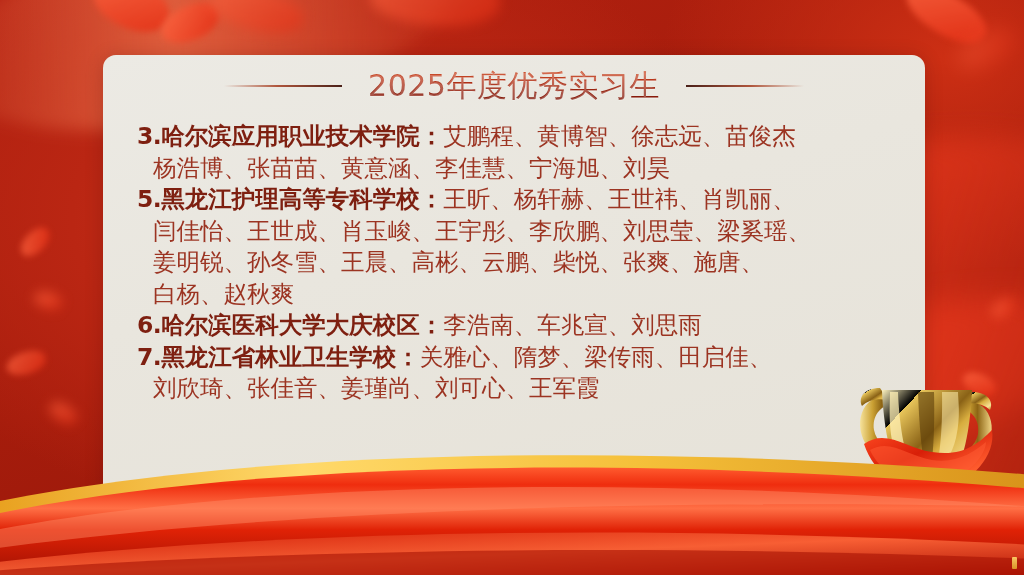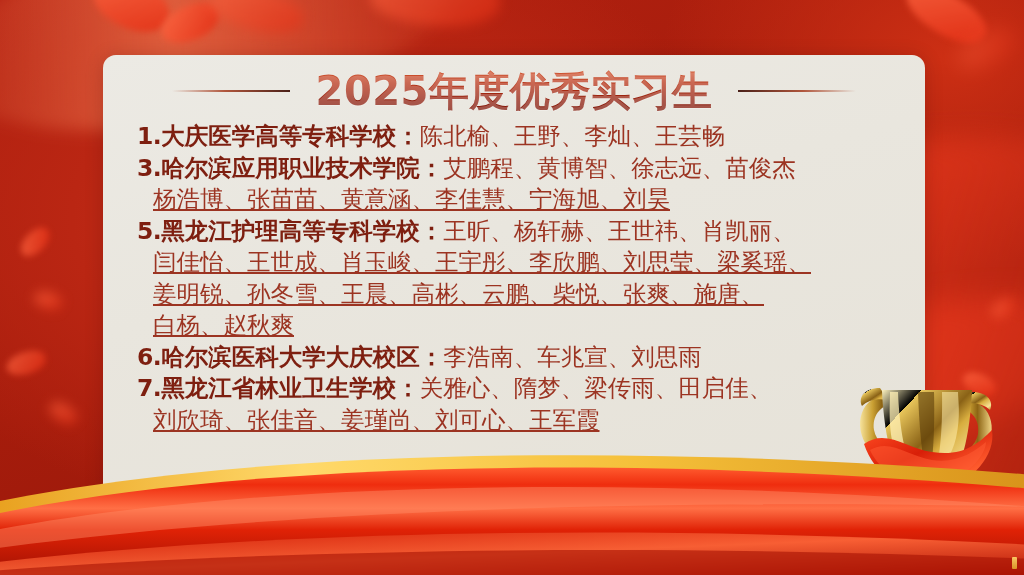--- a/index.html
+++ b/index.html
@@ -51,21 +51,21 @@
 
   
   #title-row {
     position:absolute; left:0; top:14px; width:100%;
     display:flex; align-items:center; justify-content:center; gap:26px;
   }
   .deco-line { height:2px; width:118px; }
   .deco-line.left  { background:linear-gradient(90deg, rgba(150,60,40,0) 0%, #b0563c 45%, #4a2018 100%); }
   .deco-line.right { background:linear-gradient(90deg, #4a2018 0%, #b0563c 55%, rgba(150,60,40,0) 100%); }
   #title {
-    font-size:40px; font-weight:700; line-height:1.12; white-space:nowrap;
+    font-size:30px; font-weight:400; line-height:1.12; white-space:nowrap;
     letter-spacing:.5px;
     background:linear-gradient(180deg,#d8603c 0%,#b73418 32%,#8e1d0c 72%,#7a1608 100%);
     -webkit-background-clip:text; background-clip:text;
     -webkit-text-fill-color:transparent; color:#9b2410;
     text-shadow:0 1px 0 rgba(255,255,255,.25);
   }
 
   
   #list {
     position:absolute; left:34px; top:66px; right:18px;
@@ -74,21 +74,21 @@
   .entry { display:block; margin-bottom:0; }
   .entry-line { display:block; white-space:normal; }
   .idx {
     font-weight:700; color:#7e1f10; letter-spacing:-.5px;
   }
   .school {
     font-weight:700; color:#7e1f10;
   }
   .colon { font-weight:700; color:#7e1f10; }
   .names { color:#9c3422; font-weight:400; }
-  .cont { display:block; padding-left:16px; color:#9c3422;text-decoration:underline; }
+  .cont { display:block; padding-left:16px; color:#9c3422; }
 
   
   #ribbon-wrap { position:absolute; left:0; bottom:0; width:1024px; height:130px; pointer-events:none; }
 
   
   #trophy { position:absolute; left:846px; top:352px; width:170px; height:190px; pointer-events:none; }
 
   #corner-mark {
     position:absolute; right:7px; bottom:6px; width:5px; height:12px;
     background:linear-gradient(180deg,#ffd86b,#e0a22c);
@@ -121,23 +121,20 @@
   <div id="panel">
 
     <div id="title-row">
       <span class="deco-line left"></span>
       <span id="title">2025年度优秀实习生</span>
       <span class="deco-line right"></span>
     </div>
 
     <div id="list">
 
-      <div class="entry">
-        <span class="entry-line"><span class="idx">1.</span><span class="school">大庆医学高等专科学校</span><span class="colon">：</span><span class="names">陈北榆、王野、李灿、王芸畅</span></span>
-      </div>
 
 
       <div class="entry">
         <span class="entry-line"><span class="idx">3.</span><span class="school">哈尔滨应用职业技术学院</span><span class="colon">：</span><span class="names">艾鹏程、黄博智、徐志远、苗俊杰</span></span>
       </div>
 
       <div class="entry">
         <span class="cont">杨浩博、张苗苗、黄意涵、李佳慧、宁海旭、刘昊</span>
       </div>
 

